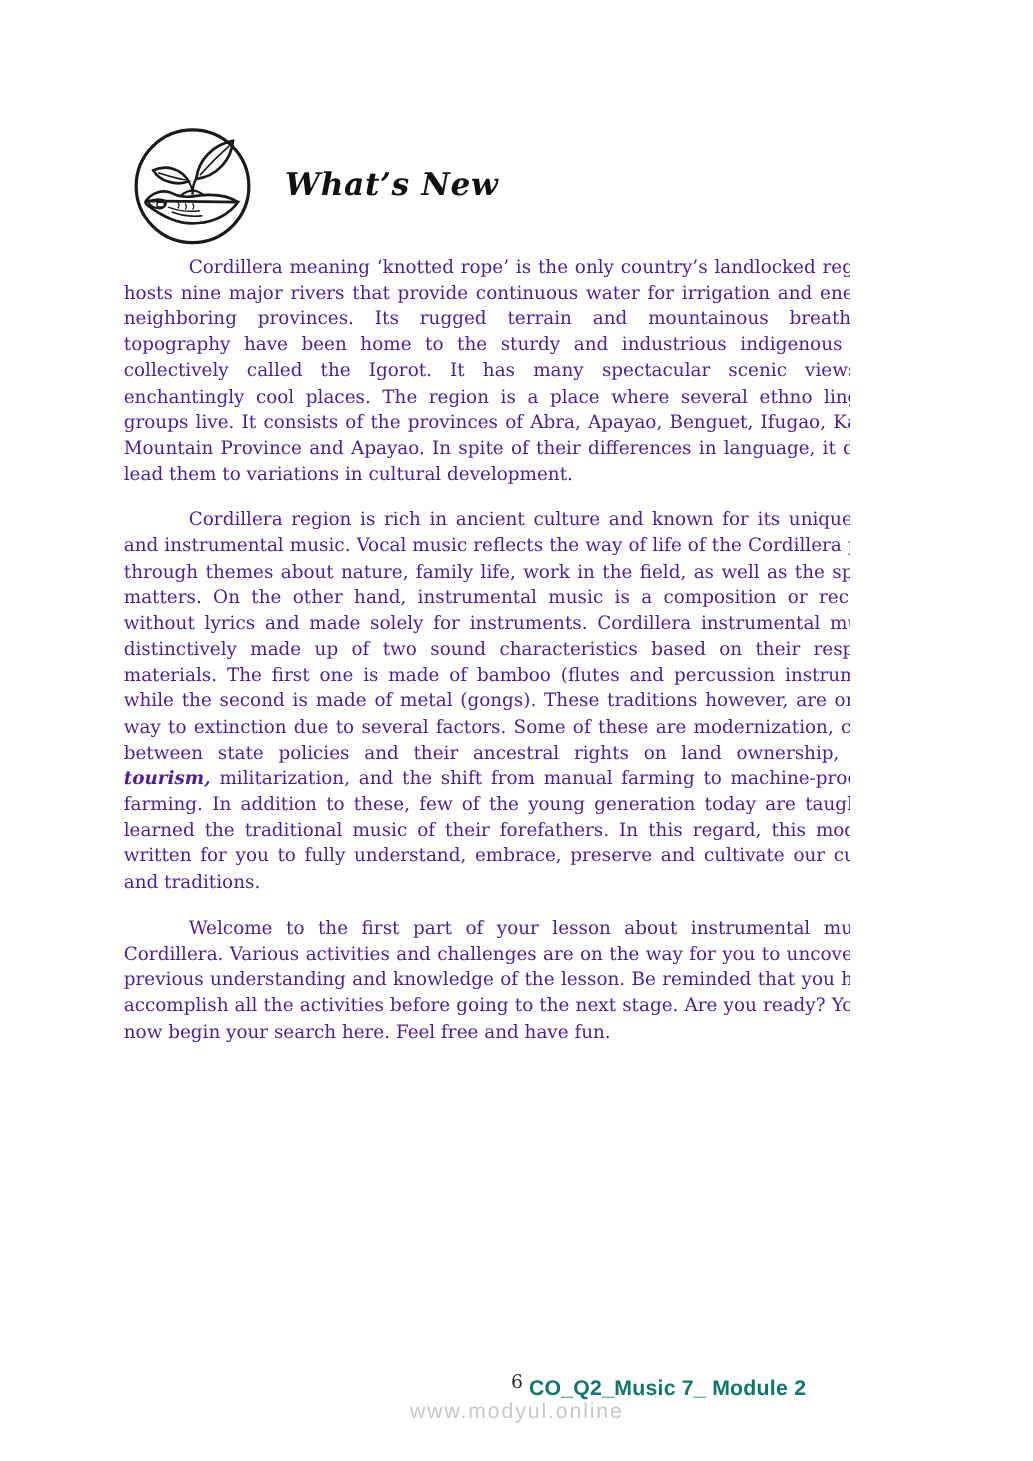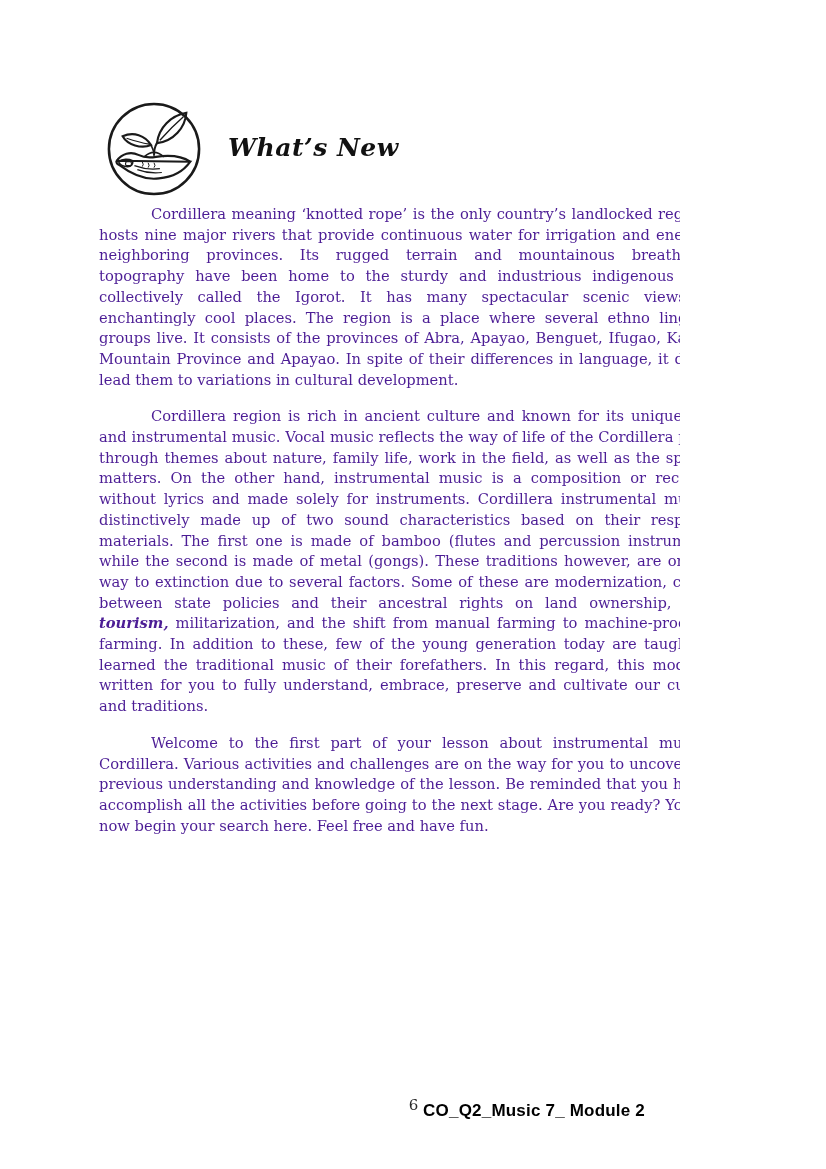--- a/index.html
+++ b/index.html
@@ -73,21 +73,21 @@
     color: #c7c7c7;
   }
   .footer-module {
     position: absolute;
     right: 35px;
     top: 1101px;
     font-family: "Liberation Sans", sans-serif;
     font-weight: bold;
     font-size: 17px;
     letter-spacing: 0.2px;
-    color: #000000;
+    color: #0f766e;
   }
 </style>
 </head>
 <body>
 
 <div class="page">
 
   <div class="header-icon">
     <svg viewBox="0 0 100 100" width="98" height="98" fill="none" stroke="#1a1a1a">
       <circle cx="50" cy="50" r="46" stroke-width="2.6"></circle>
@@ -118,15 +118,16 @@
 
   <div class="header-title">What’s New</div>
 
   <div class="body-text">
     <p>Cordillera meaning ‘knotted rope’ is the only country’s landlocked region. It hosts nine major rivers that provide continuous water for irrigation and energy in neighboring provinces.  Its rugged terrain and mountainous breathtaking topography have been home to the sturdy and industrious indigenous tribes collectively called the Igorot. It has many spectacular scenic views and enchantingly cool places. The region is a place where several ethno linguistic groups live. It consists of the provinces of Abra, Apayao, Benguet, Ifugao, Kalinga, Mountain Province and Apayao. In spite of their differences in language, it did not lead them to variations in cultural development.</p>
     <p><span>Cordillera region is rich in ancient culture and known for its unique vocal and instrumental music.  Vocal music reflects the way of life of the Cordillera people through themes about nature, family life, work in the field, as well as the spiritual matters. On the other hand, instrumental music is a composition or recording without lyrics and made solely for instruments. Cordillera instrumental music is distinctively made up of two sound characteristics based on their respective materials. The first one is  made of bamboo (flutes and percussion instruments), while the second is made of metal (gongs).  These traditions however, are on their way to extinction due to several factors. Some of these are modernization, conflict between state policies and their ancestral rights on land ownership, </span><em>mega tourism,</em><span> militarization, and the shift from manual farming to machine-processed farming. In addition to these, few of the young generation today are taught and learned the traditional music of their forefathers. In this regard, this module is written for you to fully understand, embrace, preserve and cultivate our cultures and traditions.</span></p>
     <p>Welcome to the first part of your lesson about instrumental music of Cordillera. Various activities and challenges are on the way for you to uncover your previous understanding and knowledge of the lesson. Be reminded that you have to accomplish all the activities before going to the next stage. Are you ready? You may now begin your search here. Feel free and have fun.</p>
   </div>
 
   <div class="footer-page-number">6</div>
+  <div class="footer-watermark">www.modyul.online</div>
   <div class="footer-module">CO_Q2_Music 7_ Module 2</div>
 
 </div>
 
 </body></html>

